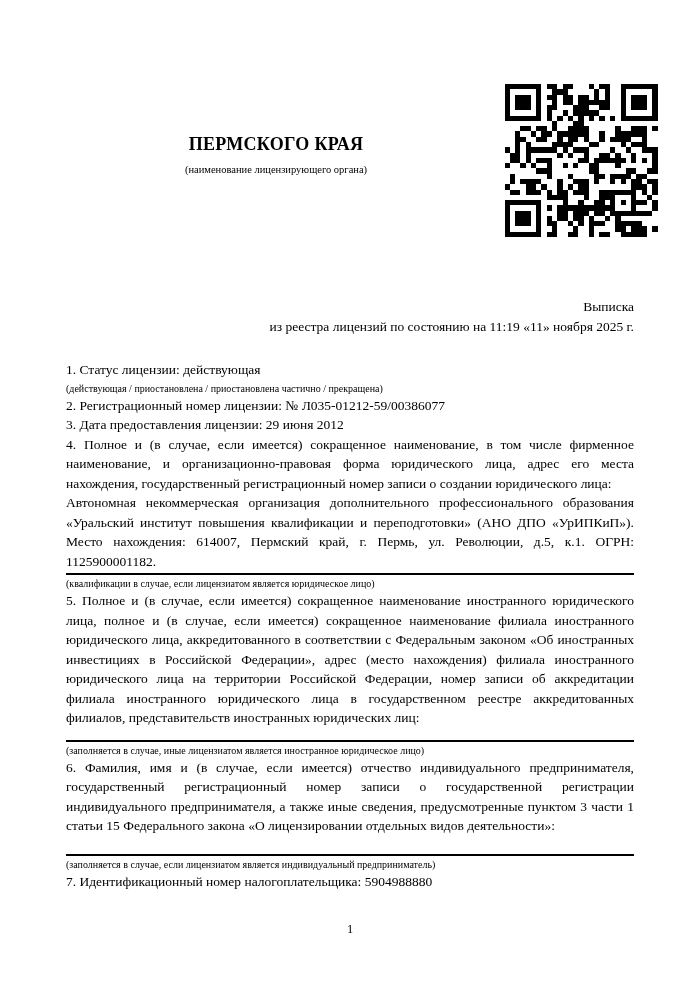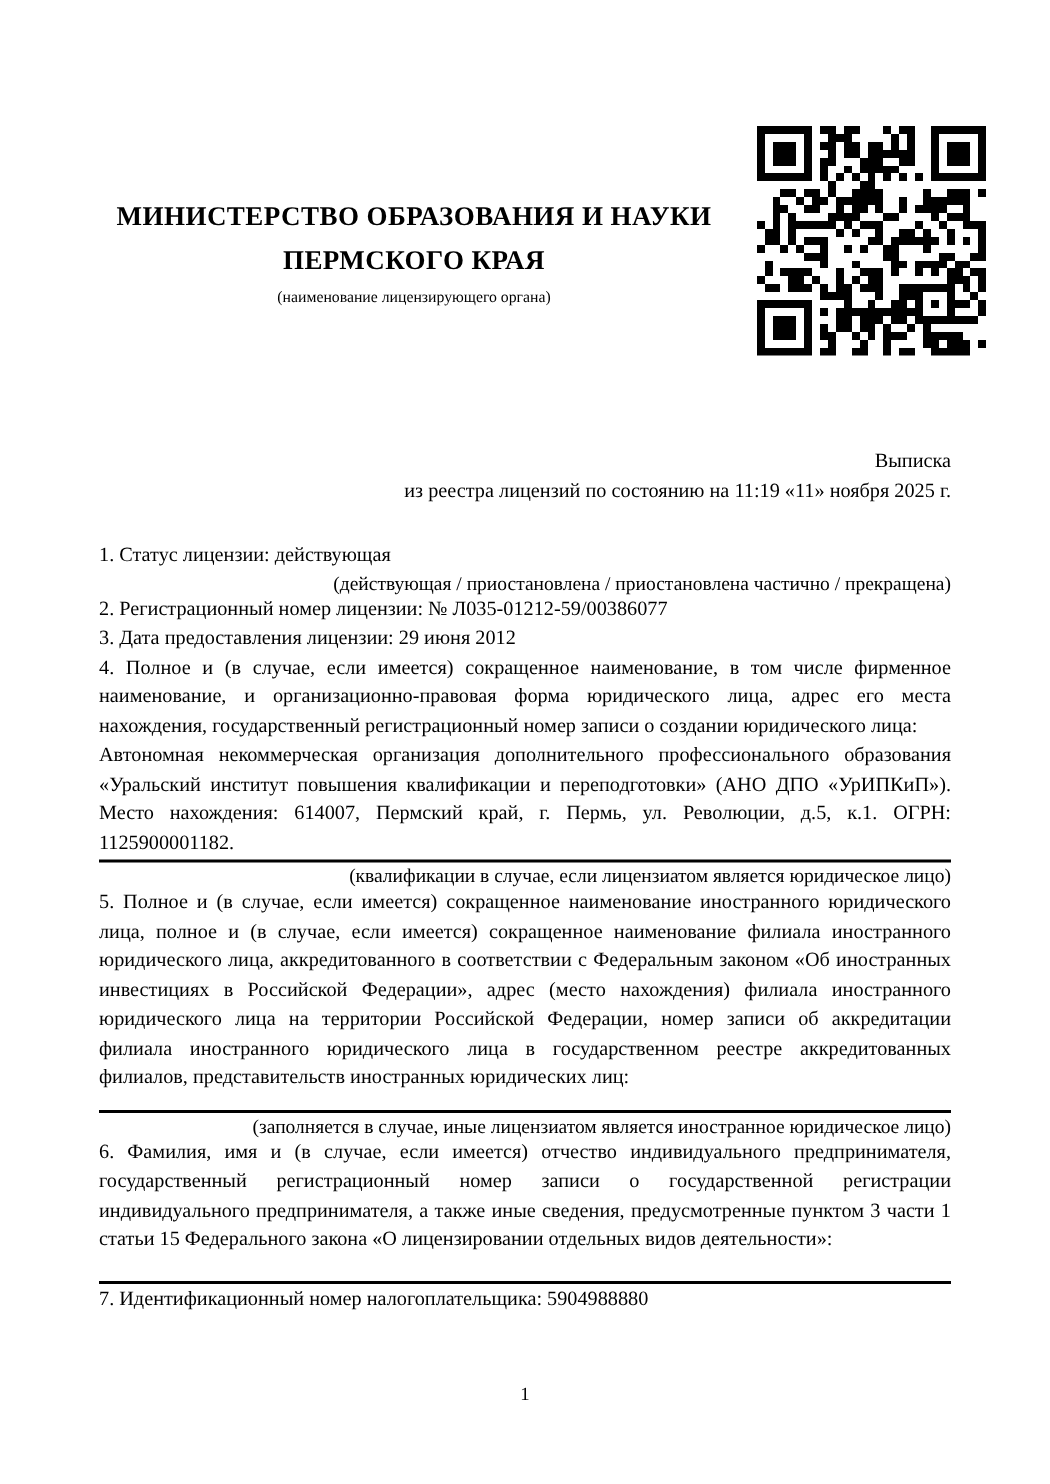--- a/index.html
+++ b/index.html
@@ -15,21 +15,21 @@
   }
   .qr { position: absolute; left: 503px; top: 84px; width: 156px; height: 153px; }
   .qr svg { display: block; width: 100%; height: 100%; }
   .header { position: absolute; left: 60px; top: 130px; width: 432px; text-align: center; }
   .h-line { font-size: 18px; font-weight: 700; line-height: 29px; letter-spacing: 0.3px; }
   .h-caption { font-size: 10.5px; line-height: 14px; margin-top: 4px; }
   .title { position: absolute; left: 66px; top: 297px; width: 568px; text-align: right; font-size: 13.5px; line-height: 20px; }
   .body { position: absolute; left: 66px; top: 360px; width: 568px; font-size: 13.5px; line-height: 19.5px; }
   .para { text-align: justify; text-align-last: left; }
   .line { text-align: left; }
-  .note { font-size: 13px; line-height: 14px; text-align: right; margin-top: 2px; }
+  .note { font-size: 10px; line-height: 14px; text-align: left; margin-top: 2px; }
   .mt { }
   .rule { border-top: 2px solid #000; }
   .rule-tight { margin-top: 2px; }
   .rule-gap1 { margin-top: 12px; }
   .rule-gap2 { margin-top: 18px; }
   .page-num { position: absolute; left: 0; right: 0; top: 922px; text-align: center; font-size: 12.5px; }
 </style>
 </head>
 <body>
 
@@ -456,21 +456,20 @@
         <rect x="19" y="28" width="1" height="1" fill="#000000"></rect>
         <rect x="22" y="28" width="1" height="1" fill="#000000"></rect>
         <rect x="23" y="28" width="1" height="1" fill="#000000"></rect>
         <rect x="24" y="28" width="1" height="1" fill="#000000"></rect>
         <rect x="25" y="28" width="1" height="1" fill="#000000"></rect>
         <rect x="26" y="28" width="1" height="1" fill="#000000"></rect>
       </svg>
     </div>
 
   <div class="header">
-    <div class="h-line">МИНИСТЕРСТВО ОБРАЗОВАНИЯ И НАУКИ</div>
     <div class="h-line">ПЕРМСКОГО КРАЯ</div>
     <div class="h-caption">(наименование лицензирующего органа)</div>
   </div>
 
   <div class="title">
     <div>Выписка</div>
     <div>из реестра лицензий по состоянию на 11:19 «11» ноября 2025 г.</div>
   </div>
 
   <div class="body">
@@ -495,20 +494,21 @@
       <div class="para">5. Полное и (в случае, если имеется) сокращенное наименование иностранного юридического лица, полное и (в случае, если имеется) сокращенное наименование филиала иностранного юридического лица, аккредитованного в соответствии с Федеральным законом «Об иностранных инвестициях в Российской Федерации», адрес (место нахождения) филиала иностранного юридического лица на территории Российской Федерации, номер записи об аккредитации филиала иностранного юридического лица в государственном реестре аккредитованных филиалов, представительств иностранных юридических лиц:</div>
       <div class="para"></div>
       <div class="rule rule-gap1"></div>
       <div class="note">(заполняется в случае, иные лицензиатом является иностранное юридическое лицо)</div>
     </div>
 
     <div class="mt">
       <div class="para">6. Фамилия, имя и (в случае, если имеется) отчество индивидуального предпринимателя, государственный регистрационный номер записи о государственной регистрации индивидуального предпринимателя, а также иные сведения, предусмотренные пунктом 3 части 1 статьи 15 Федерального закона «О лицензировании отдельных видов деятельности»:</div>
       <div class="para"></div>
       <div class="rule rule-gap2"></div>
+      <div class="note">(заполняется в случае, если лицензиатом является индивидуальный предприниматель)</div>
     </div>
 
     <div class="line mt">7. Идентификационный номер налогоплательщика: 5904988880</div>
 
   </div>
 
   <div class="page-num">1</div>
 
 </div>
 

